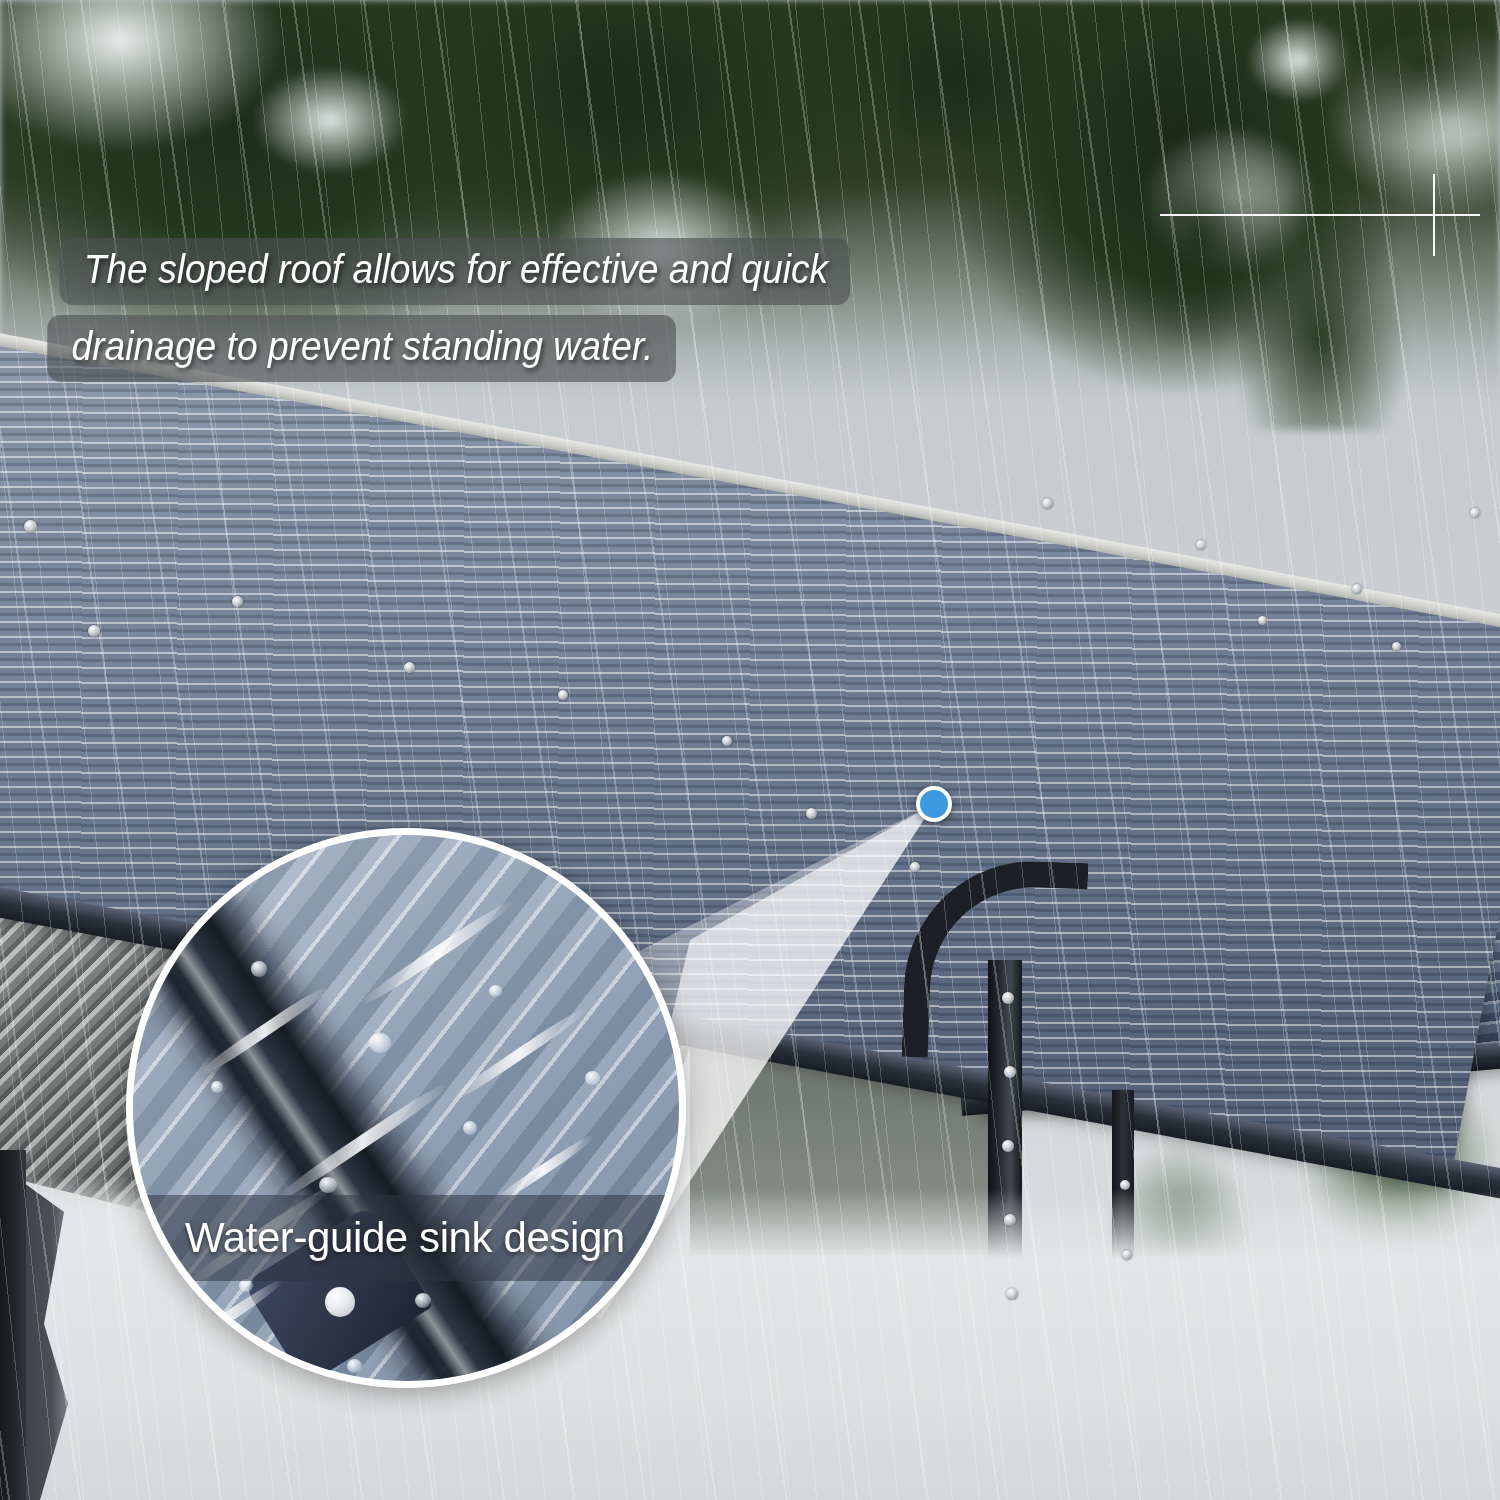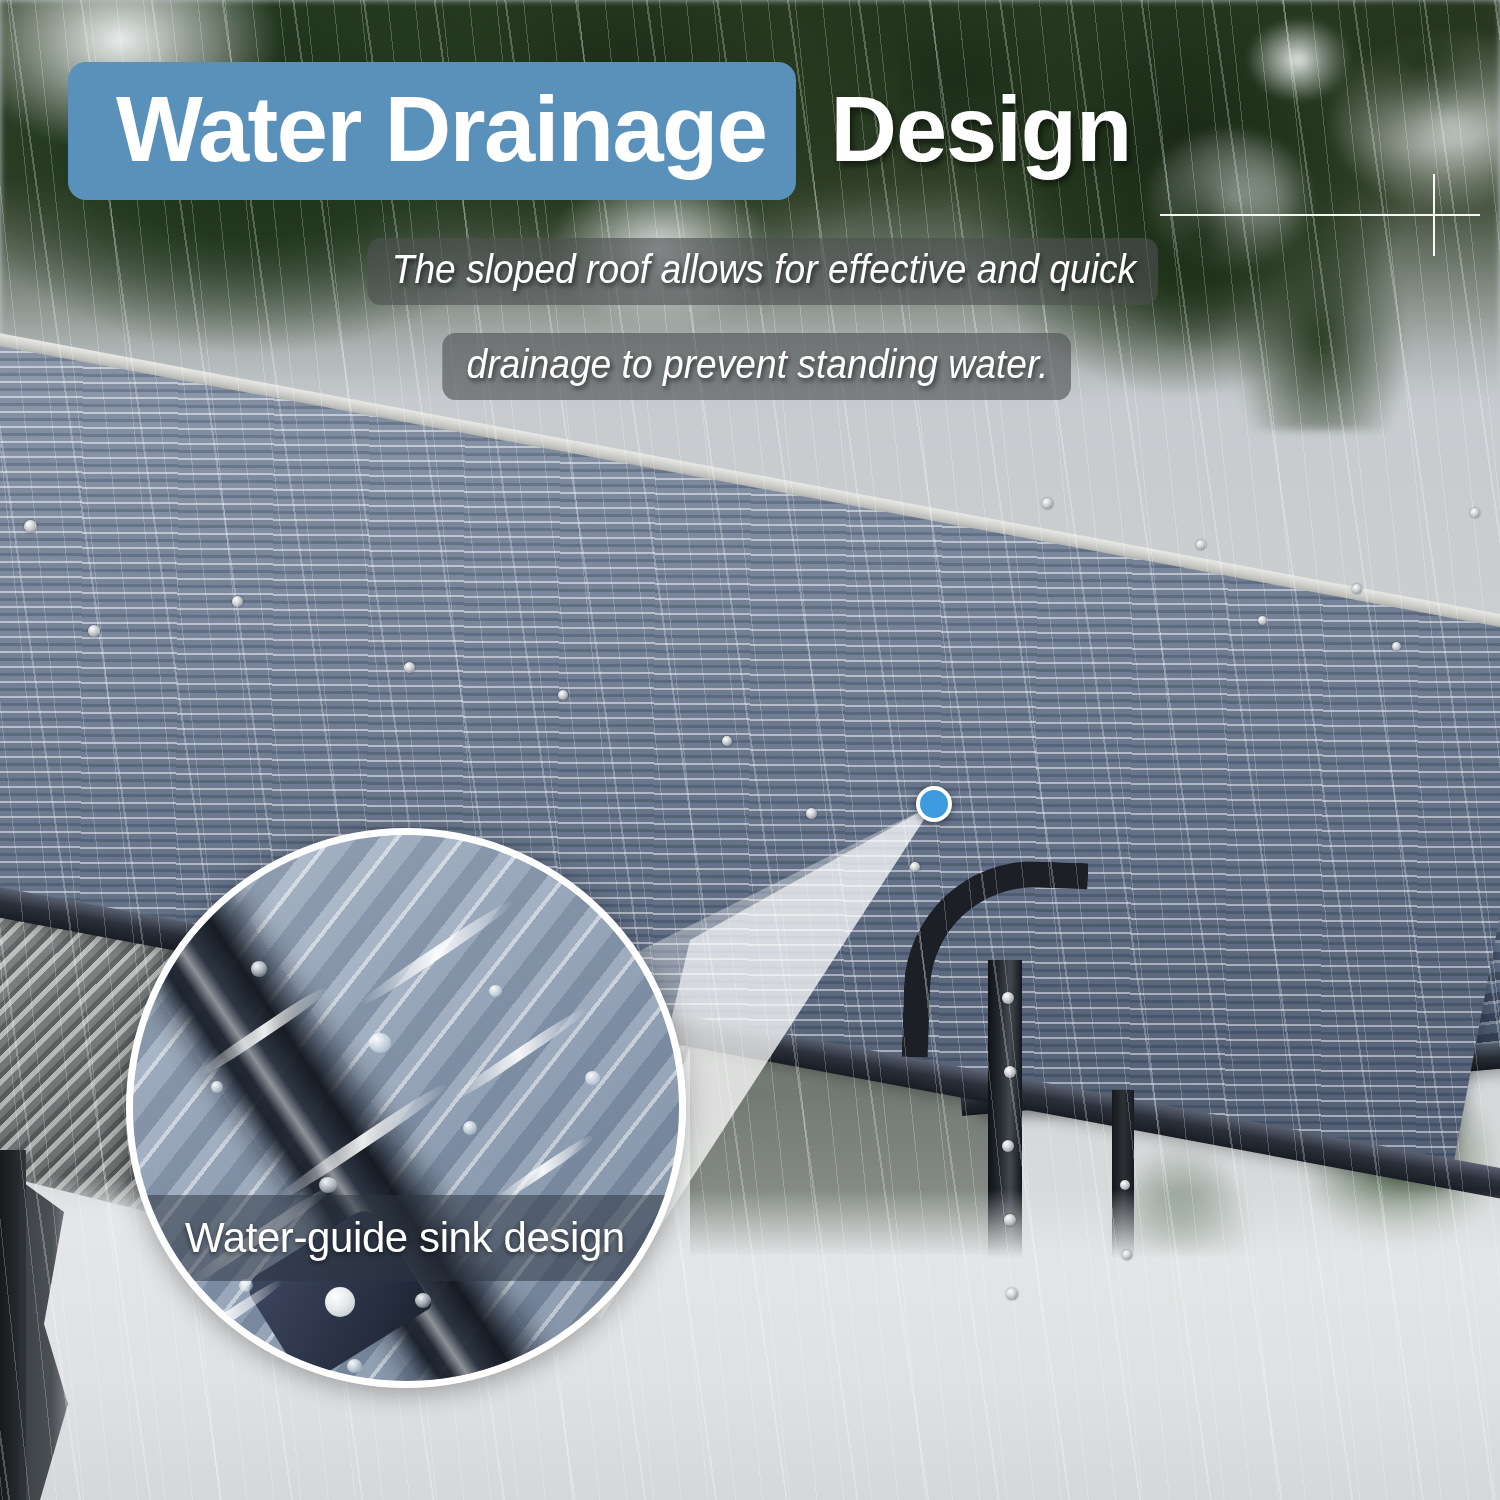--- a/index.html
+++ b/index.html
@@ -307,21 +307,21 @@
     letter-spacing:-1px;white-space:nowrap;
     margin-left:34px;margin-top:-4px;
     text-shadow:3px 4px 7px rgba(0,0,0,.55);
   }
 
   #hairline{left:1160px;top:214px;width:320px;height:2px;background:rgba(255,255,255,.95);}
   #hairlineV{left:1433px;top:174px;width:2px;height:82px;background:rgba(255,255,255,.95);}
 
   #subWrap{
     left:0;top:238px;width:1466px;
-    display:flex;flex-direction:column;align-items:center;gap:28px;
+    display:flex;flex-direction:column;align-items:flex-start;gap:10px;
   }
   .subline{
     background:rgba(78,80,82,.62);
     border-radius:14px;
     padding:9px 24px 13px 26px;
     color:#ffffff;
     font-size:40px;
     font-style:italic;
     line-height:1.12;
     white-space:nowrap;
@@ -424,26 +424,20 @@
         <div class="streak" style="left: 20px; top: 480px; width: 140px; height: 11px;"></div>
         <div class="streak" style="left: 350px; top: 330px; width: 120px; height: 10px;"></div>
       </div>
     <div id="zoomLabelBand">
       <span id="zoomLabelText">Water-guide sink design</span>
     </div>
   </div>
 
   <div class="ph" id="marker" style="background: rgb(61, 154, 222); border-color: rgb(255, 255, 255);"></div>
 
-  <div class="ph" id="titleWrap">
-    <div id="titleBadge" style="background: rgb(90, 145, 187);">
-      <span id="titleBadgeText">Water Drainage</span>
-    </div>
-    <span id="titleTail">Design</span>
-  </div>
 
   <div class="ph" id="hairline"></div>
   <div class="ph" id="hairlineV"></div>
 
   <div class="ph" id="subWrap">
     <div class="subline">The sloped roof allows for effective and quick</div>
     <div class="subline">drainage to prevent standing water.</div>
   </div>
 
 </div>

